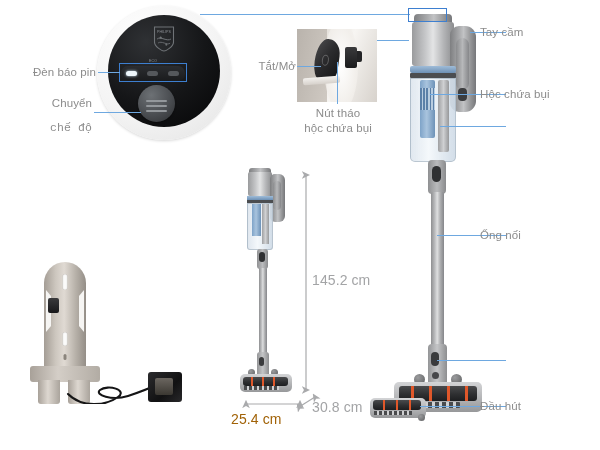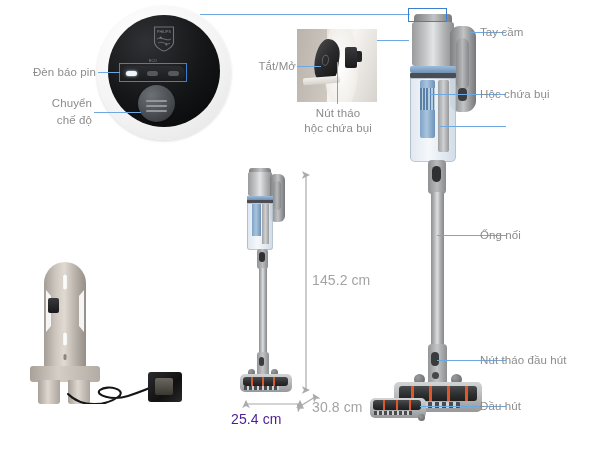--- a/index.html
+++ b/index.html
@@ -283,21 +283,21 @@
     </defs>
 
     <line x1="306" y1="175" x2="306" y2="390" stroke="#a9aaac" stroke-width="1.2" marker-start="url(#ah)" marker-end="url(#ah)"></line>
 
     <line x1="246" y1="404" x2="300" y2="404" stroke="#a9aaac" stroke-width="1.2" marker-start="url(#ah)" marker-end="url(#ah)"></line>
 
     <line x1="299" y1="407" x2="315" y2="397" stroke="#a9aaac" stroke-width="1.2" marker-start="url(#ah)" marker-end="url(#ah)"></line>
   </svg>
 
   <div class="lbl" style="left:312px;top:273px;font-size:14px;color:#a3a4a6;">145.2 cm</div>
-  <div class="lbl" style="left:231px;top:412px;font-size:14px;color:#4c1d95;">25.4 cm</div>
+  <div class="lbl" style="left:231px;top:412px;font-size:14px;color:#a16207;">25.4 cm</div>
   <div class="lbl" style="left:312px;top:400px;font-size:14px;color:#a3a4a6;">30.8 cm</div>
 
   <div class="ln" style="left:98px;top:72px;width:22px;"></div>
 
   <div class="ln" style="left:94px;top:112px;width:47px;"></div>
 
   <div class="ln" style="left:297px;top:66px;width:24px;"></div>
 
   <div class="ln" style="left:200px;top:14px;width:210px;"></div>
   <div class="box" style="left:408px;top:8px;width:39px;height:14px;"></div>
@@ -314,27 +314,26 @@
 
   <div class="ln" style="left:437px;top:235px;width:69px;"></div>
 
   <div class="ln" style="left:437px;top:360px;width:69px;"></div>
 
   <div class="ln" style="left:420px;top:406px;width:86px;"></div>
 
   <div class="lbl r" style="left:0px;top:96px;width:92px;">Chuyển</div>
 
   <div class="lbl r" style="left:0px;top:65px;width:96px;">Đèn báo pin</div>
-  <div class="lbl r" style="left:0px;top:113px;width:92px;">chế độ</div>
+  <div class="lbl r" style="left:0px;top:121px;width:92px;font-family:Liberation Mono, monospace;">chế độ</div>
 
   <div class="lbl r" style="left:228px;top:59px;width:68px;text-align:right;">Tắt/Mở</div>
 
   <div class="lbl c" style="left:292px;top:106px;width:92px;">Nút tháo</div>
   <div class="lbl c" style="left:292px;top:121px;width:92px;">hộc chứa bụi</div>
 
   <div class="lbl" style="left:480px;top:25px;">Tay cầm</div>
   <div class="lbl" style="left:480px;top:87px;">Hộc chứa bụi</div>
   <div class="lbl" style="left:480px;top:228px;">Ống nối</div>
-  <div class="lbl" style="left:480px;top:353px;">Nút tháo đầu hút</div>
   <div class="lbl" style="left:480px;top:399px;">Đầu hút</div>
 
 
 </div>
 
 </body></html>

